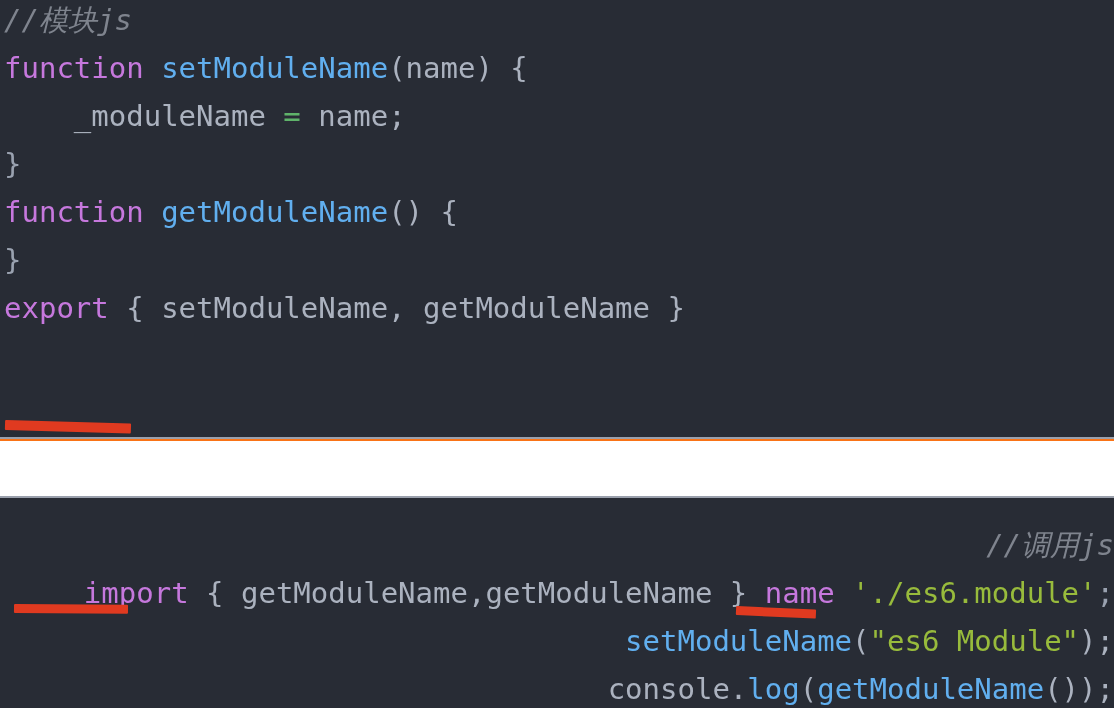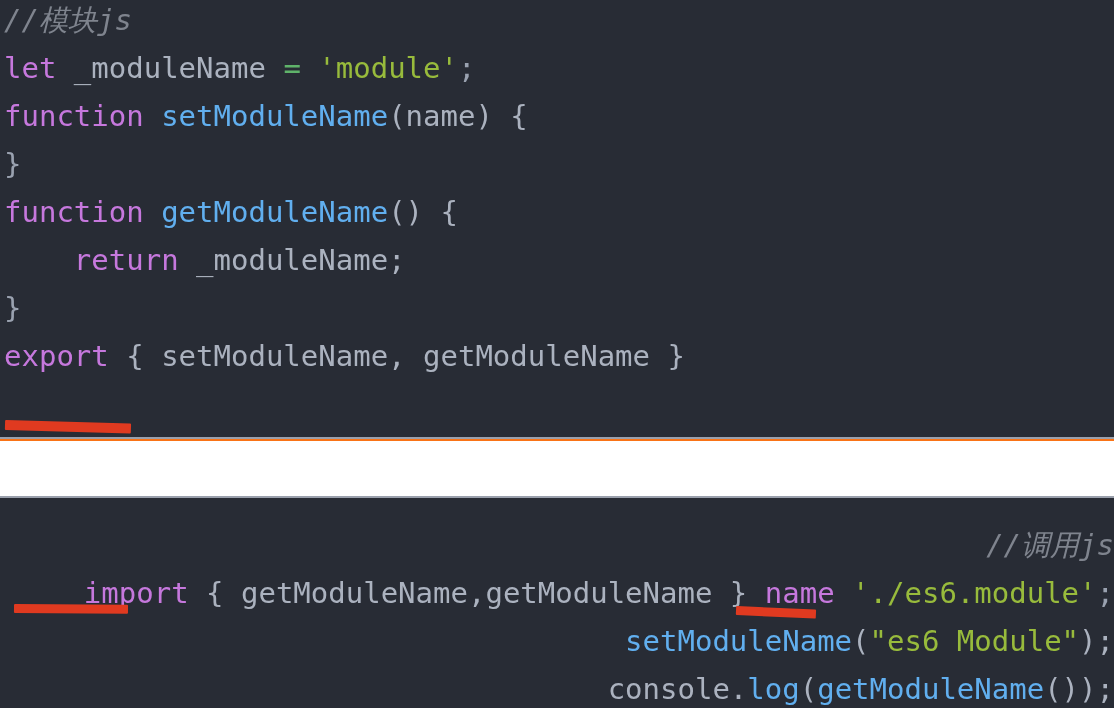--- a/index.html
+++ b/index.html
@@ -109,25 +109,24 @@
   }
 </style>
 </head>
 <body>
 
 <div class="screenshot">
 
   <div class="code-panel" id="panel-module">
     <div class="code-lines" id="lines-module">
         <div class="code-line"><span class="tok-comment">//模块js</span></div>
-        <div class="code-line"><span class="tok-keyword">let</span><span class="tok-plain"> _moduleName </span><span class="tok-operator">=</span><span class="tok-plain"> </span><span class="tok-string">'module'</span><span class="tok-punct">;</span></div>
         <div class="code-line"><span class="tok-keyword">function</span><span class="tok-plain"> </span><span class="tok-func">setModuleName</span><span class="tok-plain">(name) {</span></div>
+        <div class="code-line"><span class="tok-plain">    _moduleName </span><span class="tok-operator">=</span><span class="tok-plain"> name;</span></div>
         <div class="code-line"><span class="tok-punct">}</span></div>
         <div class="code-line"><span class="tok-keyword">function</span><span class="tok-plain"> </span><span class="tok-func">getModuleName</span><span class="tok-plain">() {</span></div>
-        <div class="code-line"><span class="tok-plain">    </span><span class="tok-keyword">return</span><span class="tok-plain"> _moduleName;</span></div>
         <div class="code-line"><span class="tok-punct">}</span></div>
         <div class="code-line"><span class="tok-keyword">export</span><span class="tok-plain"> { setModuleName, getModuleName }</span></div>
       </div>
   </div>
 
   <div class="gap"></div>
 
   <div class="code-panel" id="panel-caller">
     <div class="code-lines" id="lines-caller">
         <div class="code-line"><span class="tok-comment">//调用js</span></div>

